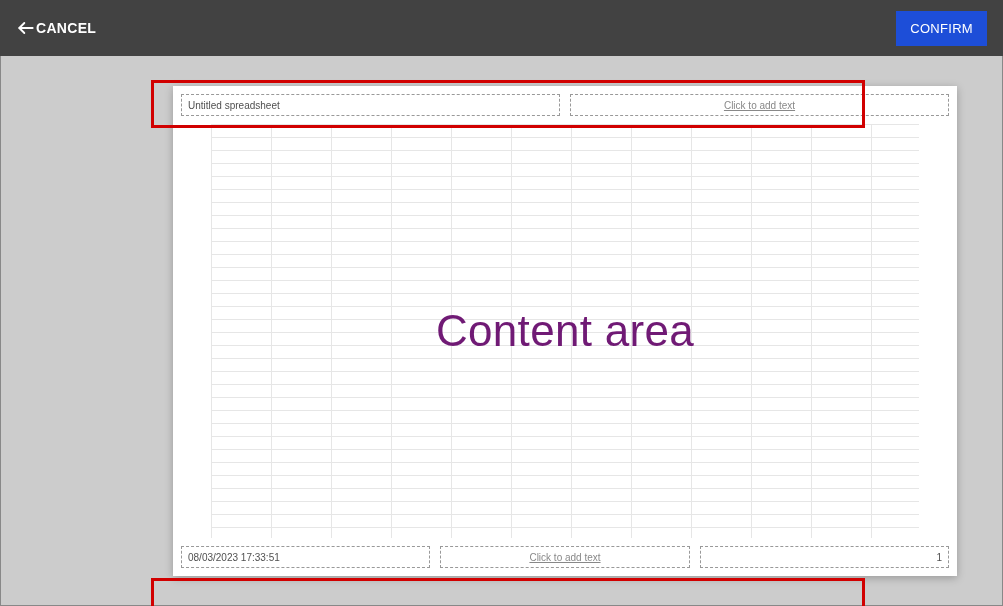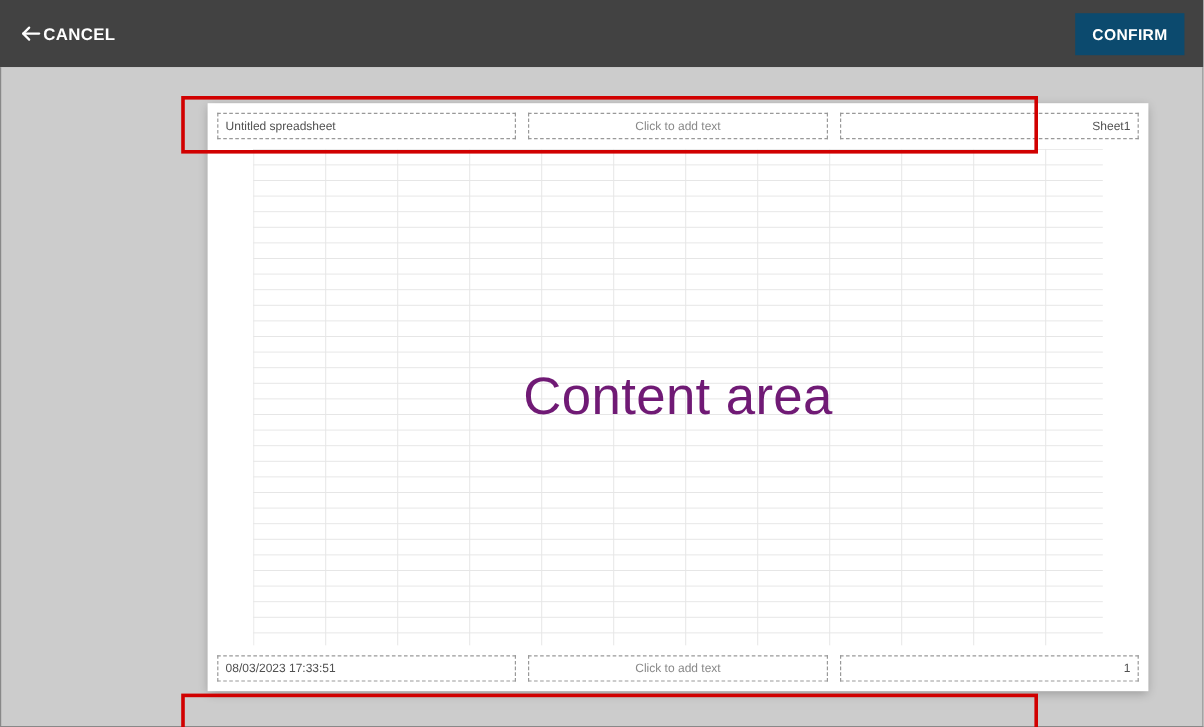--- a/index.html
+++ b/index.html
@@ -35,26 +35,26 @@
       display: flex;
       align-items: center;
       justify-content: center;
     }
     .cancel-label {
       font-size: 14px;
       font-weight: 600;
       letter-spacing: 0.3px;
     }
     .confirm-button {
-      background: #0c4a6e;
+      background: #1d4ed8;
       color: #fff;
       border: none;
       padding: 10px 14px;
       font-size: 13px;
-      font-weight: 700;
+      font-weight: 400;
       letter-spacing: 0.3px;
       cursor: pointer;
     }
     .workspace {
       position: absolute;
       top: 56px;
       left: 0;
       right: 0;
       bottom: 0;
       background: #cccccc;
@@ -124,20 +124,21 @@
       align-items: center;
       padding: 0 6px;
       background: #fff;
     }
     .field-box.left { text-align: left; justify-content: flex-start; }
     .field-box.center {
       text-align: right;
       justify-content: center;
       color: #888;
       font-style: normal;
+      text-decoration: underline;
     }
     .field-box.right { text-align: right; justify-content: flex-end; }
     .grid-area {
       position: absolute;
       top: 30px;
       left: 0;
       right: 0;
       bottom: 30px;
       overflow: hidden;
       display: flex;
@@ -185,21 +186,20 @@
 
   <div class="highlight-top"></div>
   <div class="highlight-bottom"></div>
 
   <div class="page-container">
     <div class="page-inner">
 
       <div class="field-row top">
         <div class="field-box left">Untitled spreadsheet</div>
         <div class="field-box center">Click to add text</div>
-        <div class="field-box right">Sheet1</div>
       </div>
 
       <div class="grid-area">
         <div class="grid-bg"></div>
         <div class="content-watermark">Content area</div>
       </div>
 
       <div class="field-row bottom">
         <div class="field-box left">08/03/2023 17:33:51</div>
         <div class="field-box center">Click to add text</div>

